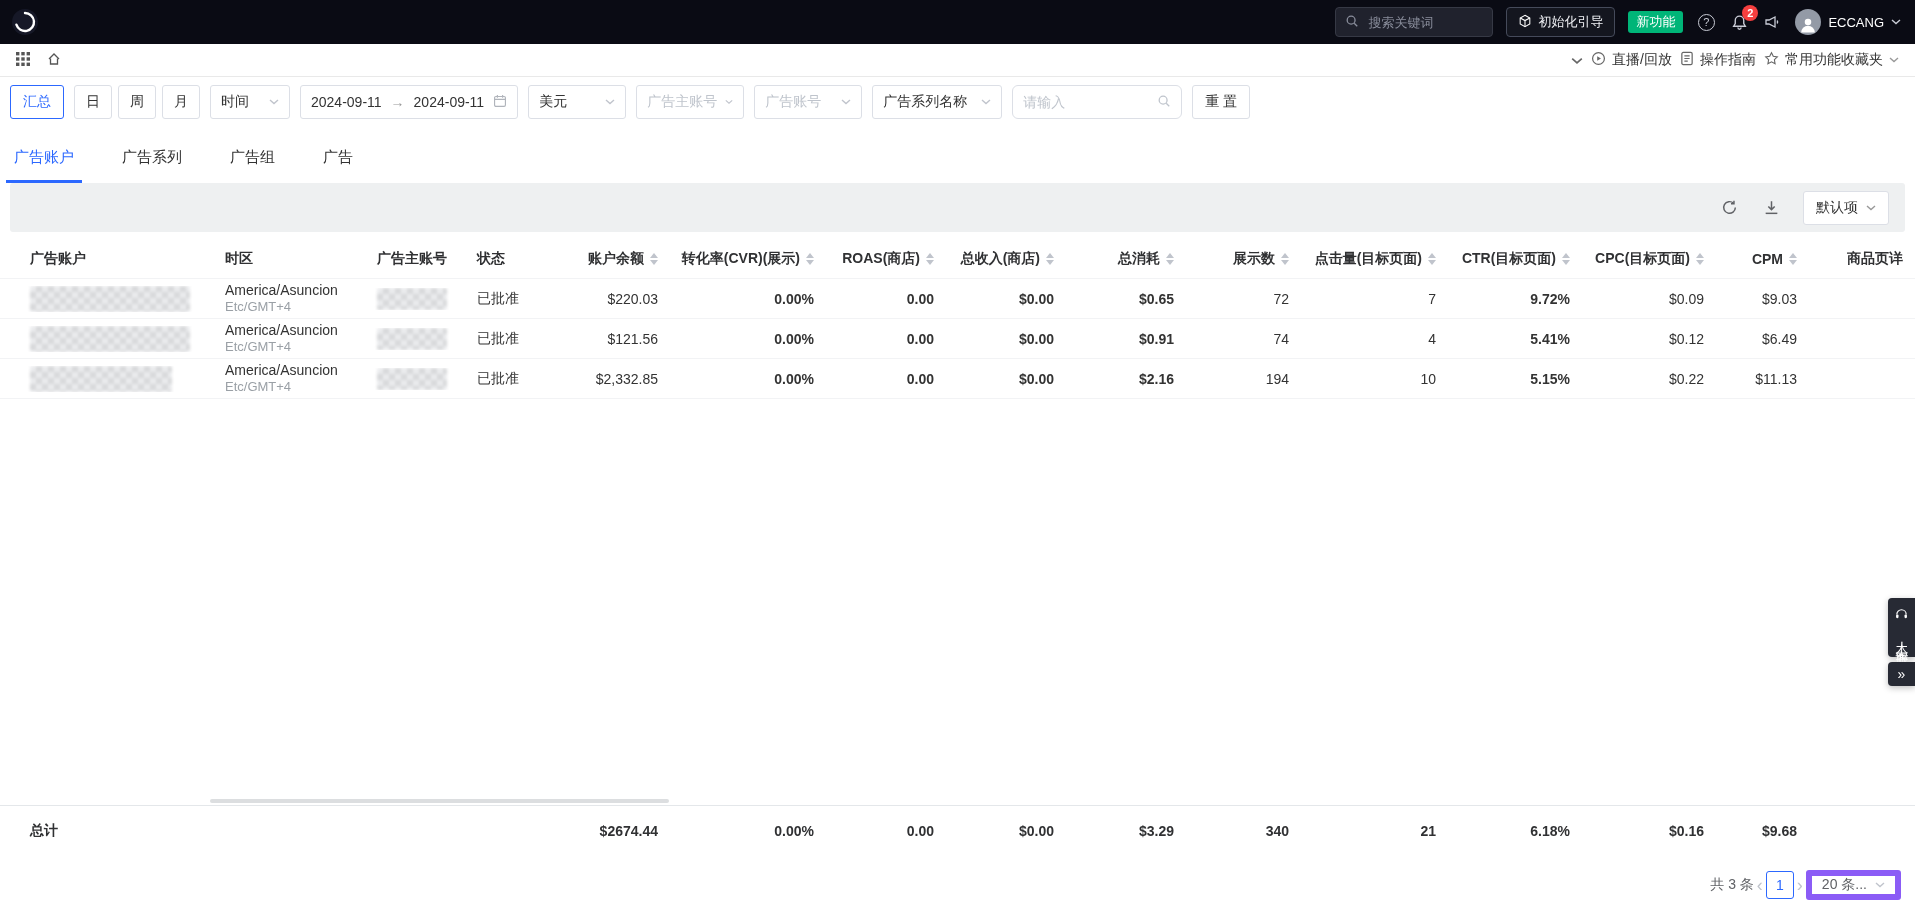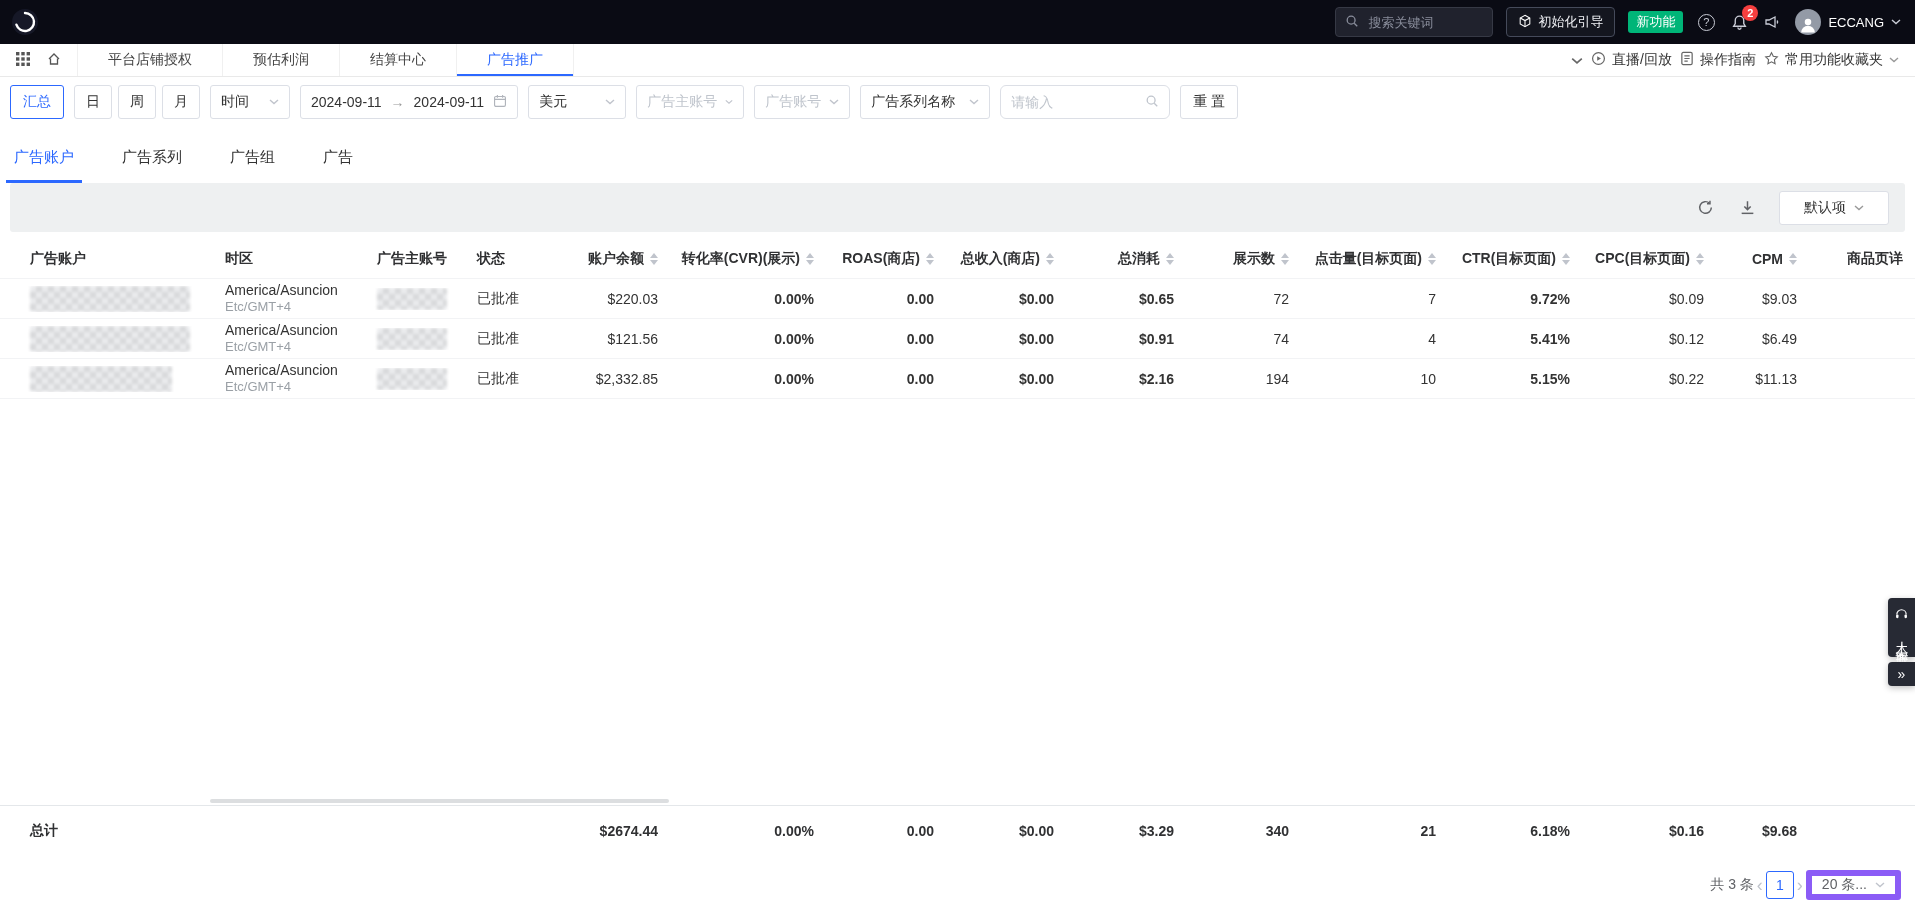--- a/index.html
+++ b/index.html
@@ -53,21 +53,21 @@
 
   
   .subtabs{position:absolute;top:127px;left:0;right:0;height:56px;display:flex;align-items:flex-end;gap:44px;padding:0 12px;background:#fff}
   .subtab{position:relative;padding:0 2px 16px;font-size:15px;color:#333;cursor:pointer;white-space:nowrap}
   .subtab.active{color:#2c68ff}
   .subtab.active::after{content:"";position:absolute;left:-6px;right:-6px;bottom:0;height:3px;background:#2c68ff}
 
   
   .toolbar{position:absolute;top:183px;left:10px;right:10px;height:49px;background:#eef0f1;border-radius:3px;display:flex;align-items:center;justify-content:flex-end;gap:22px;padding:0 16px}
   .tool-icon{width:20px;height:20px;color:#606266;cursor:pointer;display:flex;align-items:center;justify-content:center}
-  .default-btn{height:34px;background:#fff;border:1px solid #dcdfe6;border-radius:3px;padding:0 24px;display:inline-flex;align-items:center;gap:8px;font-size:14px;color:#333;cursor:pointer;white-space:nowrap}
+  .default-btn{height:34px;background:#fff;border:1px solid #dcdfe6;border-radius:3px;padding:0 12px;display:inline-flex;align-items:center;gap:8px;font-size:14px;color:#333;cursor:pointer;white-space:nowrap}
 
   
   .table{position:absolute;top:239px;left:0;right:0;bottom:0;background:#fff;overflow:hidden}
   .trow{display:flex;align-items:center;padding-left:20px;width:1954px}
   .thead{height:40px;font-weight:700;color:#303133;border-bottom:1px solid #f2f3f5}
   .tbody-row{height:40px;border-bottom:1px solid #f2f3f5;color:#333}
   .tcell{flex:none;padding:0 10px;display:flex;align-items:center;overflow:hidden;white-space:nowrap}
   .num{justify-content:flex-end;text-align:center}
   .b{font-weight:700}
   .c1{width:195px}.c2{width:152px}.c3{width:100px}.c4{width:73px}.c5{width:128px}
@@ -175,26 +175,20 @@
             <rect x="11.6" y="11.6" width="3.4" height="3.4"></rect>
           </svg>
       </span>
       <span>
         <svg width="16" height="16" viewBox="0 0 16 16" fill="none" stroke="#555" stroke-width="1.3">
             <path d="M3 8l5-5 5 5"></path>
             <path d="M4.5 7.5V13h7V7.5"></path>
           </svg>
       </span>
     </div>
-    <div class="page-tabs">
-      <span class="page-tab">平台店铺授权</span>
-      <span class="page-tab">预估利润</span>
-      <span class="page-tab">结算中心</span>
-      <span class="page-tab active">广告推广</span>
-    </div>
     <div class="tabbar-right">
       <span>
         <svg width="12" height="8" viewBox="0 0 10 6" fill="none" stroke="#666" stroke-width="1.4">
             <path d="M1 1l4 3.5L9 1"></path>
           </svg>
       </span>
       <span class="tabbar-link">
         <span>
           <svg width="15" height="15" viewBox="0 0 16 16" fill="none" stroke="#666" stroke-width="1.3">
               <circle cx="8" cy="8" r="6.3"></circle>
@@ -253,21 +247,21 @@
       <svg width="10" height="6" viewBox="0 0 10 6" fill="none" stroke="#c0c4cc" stroke-width="1.4">
           <path d="M1 1l4 3.5L9 1"></path>
         </svg>
     </div>
     <div class="fsel fgap" style="width:108px">
       <span class="ph">广告主账号</span>
       <svg width="10" height="6" viewBox="0 0 10 6" fill="none" stroke="#c0c4cc" stroke-width="1.4">
           <path d="M1 1l4 3.5L9 1"></path>
         </svg>
     </div>
-    <div class="fsel fgap" style="width:96px">
+    <div class="fsel fgap" style="width:108px">
       <span class="ph">广告账号</span>
       <svg width="10" height="6" viewBox="0 0 10 6" fill="none" stroke="#c0c4cc" stroke-width="1.4">
           <path d="M1 1l4 3.5L9 1"></path>
         </svg>
     </div>
     <div class="fsel fgap" style="width:130px">
       <span>广告系列名称</span>
       <svg width="10" height="6" viewBox="0 0 10 6" fill="none" stroke="#c0c4cc" stroke-width="1.4">
           <path d="M1 1l4 3.5L9 1"></path>
         </svg>

